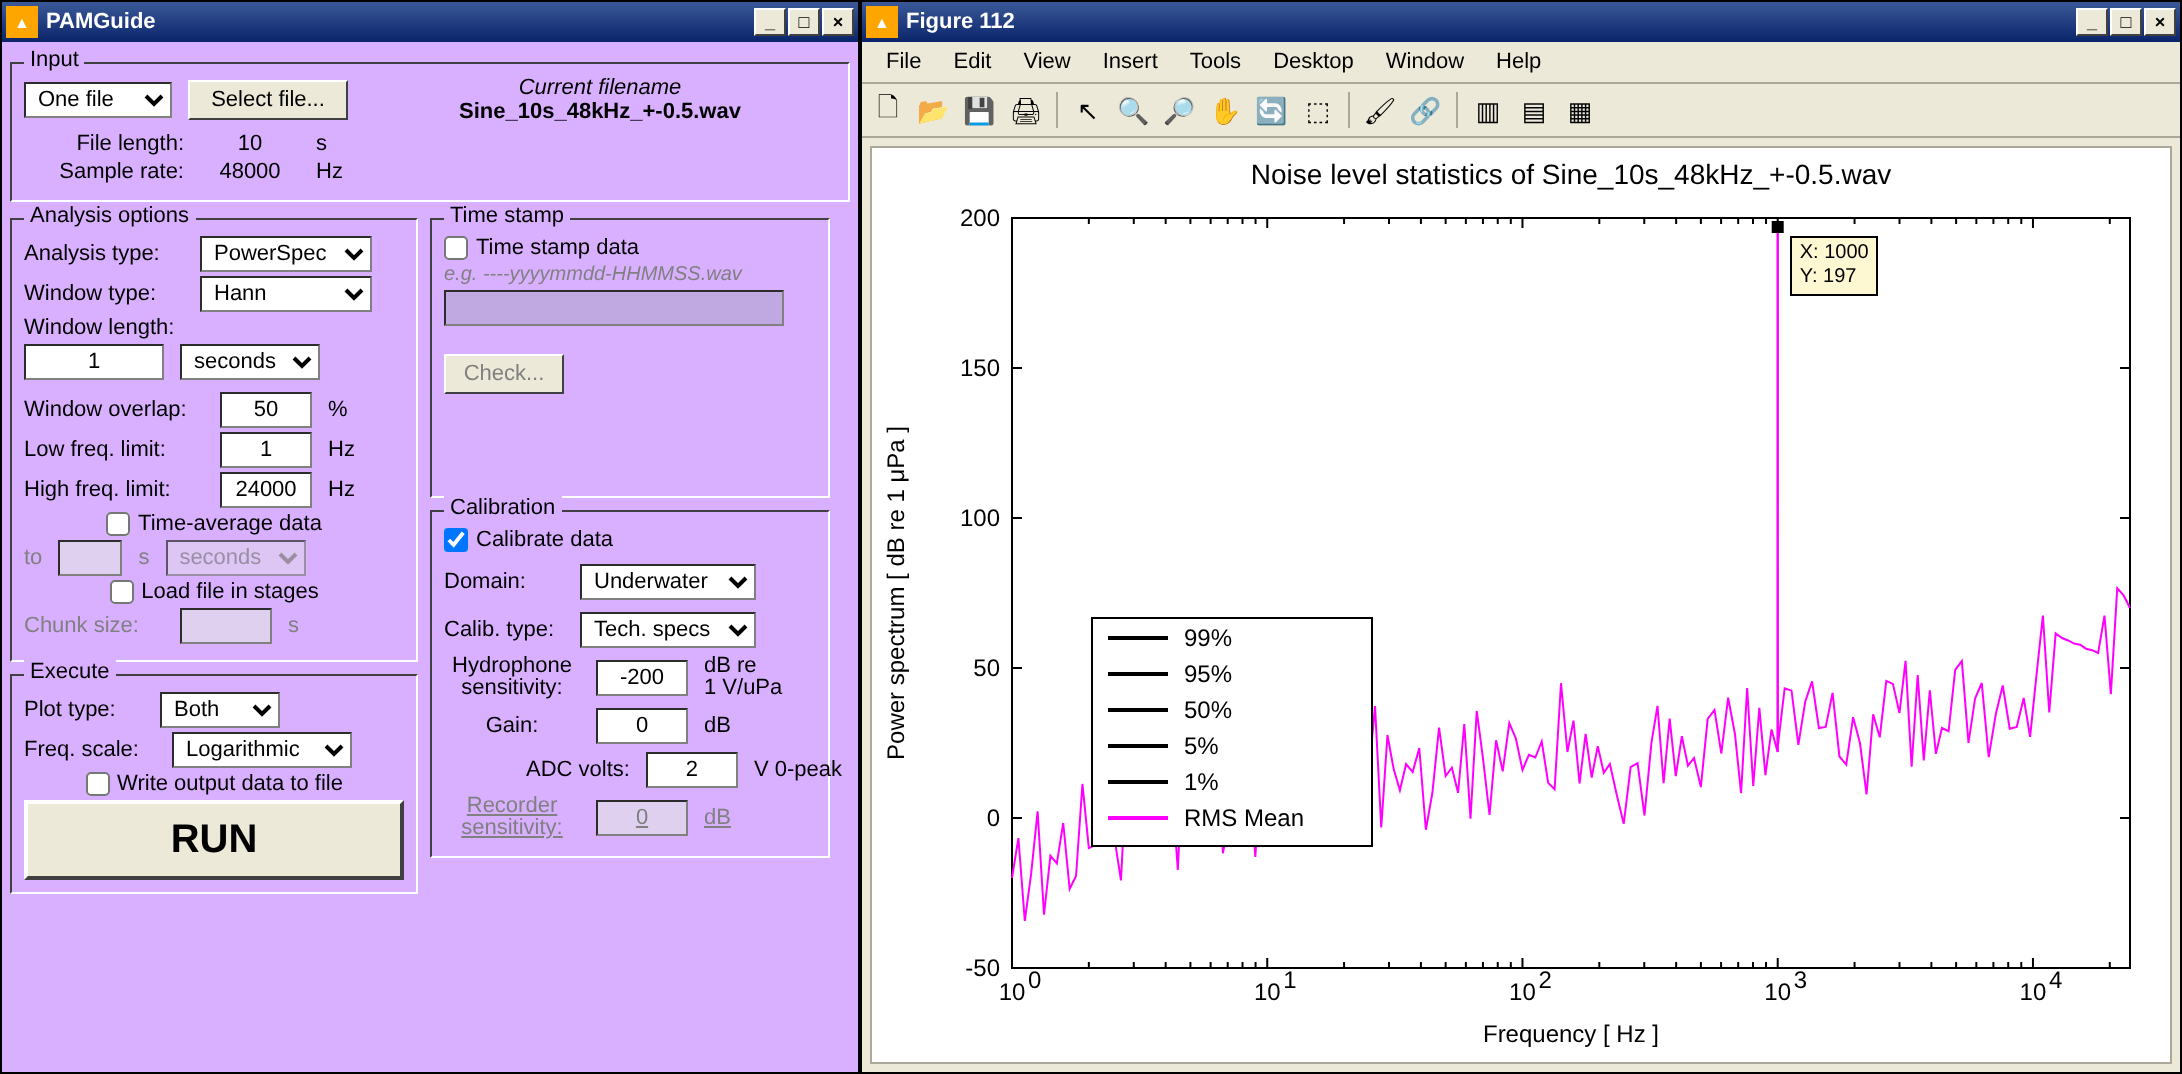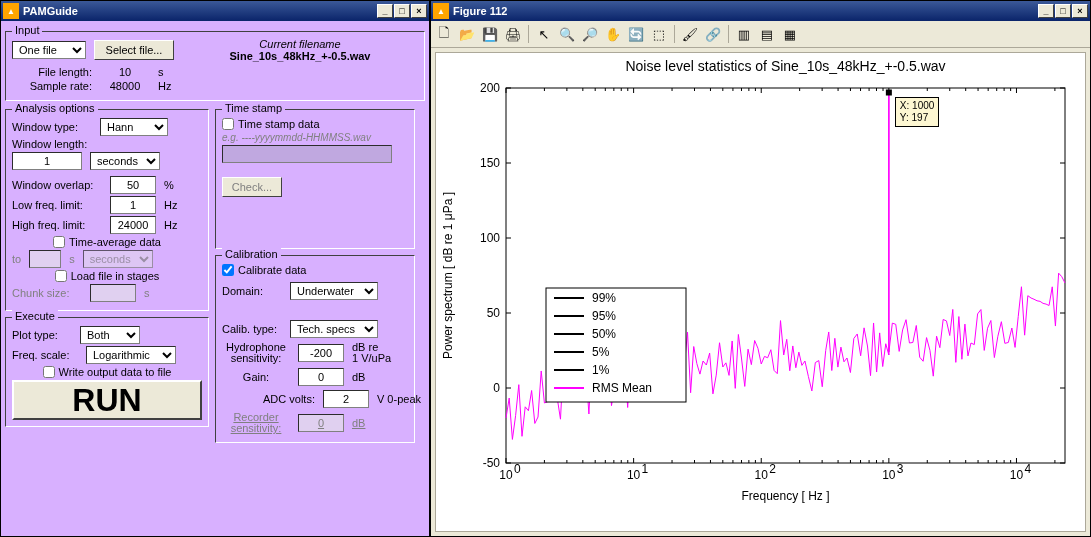--- a/index.html
+++ b/index.html
@@ -14,21 +14,21 @@
 .groupbox .legend { position: absolute; top: -8px; left: 6px; background: #d8b0ff; padding: 0 3px; color: #000; }
 .row { display: flex; align-items: center; gap: 8px; margin: 2px 0; }
 .row label, .row span { white-space: nowrap; }
 .selectlk, .textlk { background: #fff; border: 1px inset #808080; height: 18px; padding: 1px 2px; font-size: 11px; }
 .selectlk { width: 74px; }
 .btnlk { background: #ece9d8; border: 1px solid #fff; border-right-color: #404040; border-bottom-color: #404040; padding: 2px 6px; height: 20px; }
 .btnlk:disabled { color: #808080; }
 .disabled-txt, .disabled-txt * { color: #808080; }
 .checkbox { display: inline-flex; align-items: center; gap: 4px; }
 .checkbox input { width: 12px; height: 12px; }
-.runbtn { font-size: 32px; font-weight: bold; width: 100%; height: 40px; background: #ece9d8; border: 2px solid #fff; border-right-color: #404040; border-bottom-color: #404040; font-family: Arial, sans-serif; }
+.runbtn { font-size: 20px; font-weight: bold; width: 100%; height: 40px; background: #ece9d8; border: 2px solid #fff; border-right-color: #404040; border-bottom-color: #404040; font-family: Arial, sans-serif; }
 .cols { display: flex; gap: 6px; }
 .col1 { width: 204px; }
 .col2 { width: 200px; }
 .fig-body { background: #ece9d8; flex: 1; display: flex; flex-direction: column; }
 .menubar { display: flex; gap: 0; padding: 2px 4px; background: #ece9d8; border-bottom: 1px solid #aca899; }
 .menubar span { padding: 2px 8px; }
 .toolbar { display: flex; align-items: center; gap: 1px; padding: 2px; border-bottom: 1px solid #aca899; }
 .toolbar .tb { width: 22px; height: 22px; border: 1px solid transparent; display: flex; align-items: center; justify-content: center; font-size: 13px; }
 .toolbar .sep { width: 1px; height: 18px; background: #aca899; margin: 0 3px; }
 .plotarea { flex: 1; background: #fff; position: relative; margin: 4px; border: 1px solid #aca899; }
@@ -76,22 +76,26 @@
         </div>
       </div>
     </div>
 
     <div class="cols">
       <div class="col1">
 
         <div class="groupbox">
           <div class="legend">Analysis options</div>
           <div class="row">
+              <span style="width:80px;">Analysis type:</span>
+              <select class="selectlk" style="width:86px;"><option>PowerSpec</option></select>
+            </div>
+          <div class="row">
               <span style="width:80px;">Window type:</span>
-              <select class="selectlk" style="width:68px;"><option>Hann</option></select>
+              <select class="selectlk" style="width:86px;"><option>Hann</option></select>
             </div>
           <div class="row">
               <span>Window length:</span>
             </div>
           <div class="row">
               <input class="textlk" style="width: 70px; text-align: center;" value="1">
               <select class="selectlk" style="width:70px;"><option>seconds</option></select>
             </div>
           <div class="row" style="margin-top:6px;">
               <span style="width:90px;">Window overlap:</span>
@@ -179,21 +183,21 @@
           <div class="row">
               <label class="checkbox">
                 <input type="checkbox" checked="" style="">
                 <span>Calibrate data</span>
               </label>
             </div>
           <div class="row" style="margin-top:6px;">
               <span style="width:60px;">Domain:</span>
               <select class="selectlk" style="width:88px;"><option>Underwater</option></select>
             </div>
-          <div class="row" style="margin-top:20px;">
+          <div class="row" style="margin-top:6px;">
               <span style="width:60px;">Calib. type:</span>
               <select class="selectlk" style="width:88px;"><option>Tech. specs</option></select>
             </div>
           <div class="row" style="margin-top:4px;">
             <div style="width:68px;text-align:center;line-height:11px;">
                 <div>Hydrophone</div>
                 <div>sensitivity:</div>
               </div>
             <input class="textlk" style="width: 46px; text-align: center;" value="-200">
             <div style="line-height:11px;">
@@ -228,20 +232,30 @@
 <div class="window" style="width:661px;height:537px;">
   <div class="titlebar">
     <div class="icon">▲</div>
     <span>Figure 112</span>
     <div class="spacer"></div>
     <div class="tbtn">_</div>
     <div class="tbtn">□</div>
     <div class="tbtn">×</div>
   </div>
   <div class="fig-body">
+    <div class="menubar" id="menubar">
+        <span>File</span>
+        <span>Edit</span>
+        <span>View</span>
+        <span>Insert</span>
+        <span>Tools</span>
+        <span>Desktop</span>
+        <span>Window</span>
+        <span>Help</span>
+      </div>
     <div class="toolbar" id="toolbar">
         <div class="tb">🗋</div>
         <div class="tb">📂</div>
         <div class="tb">💾</div>
         <div class="tb">🖨</div>
         <div class="sep"></div>
         <div class="tb">↖</div>
         <div class="tb">🔍</div>
         <div class="tb">🔎</div>
         <div class="tb">✋</div>

